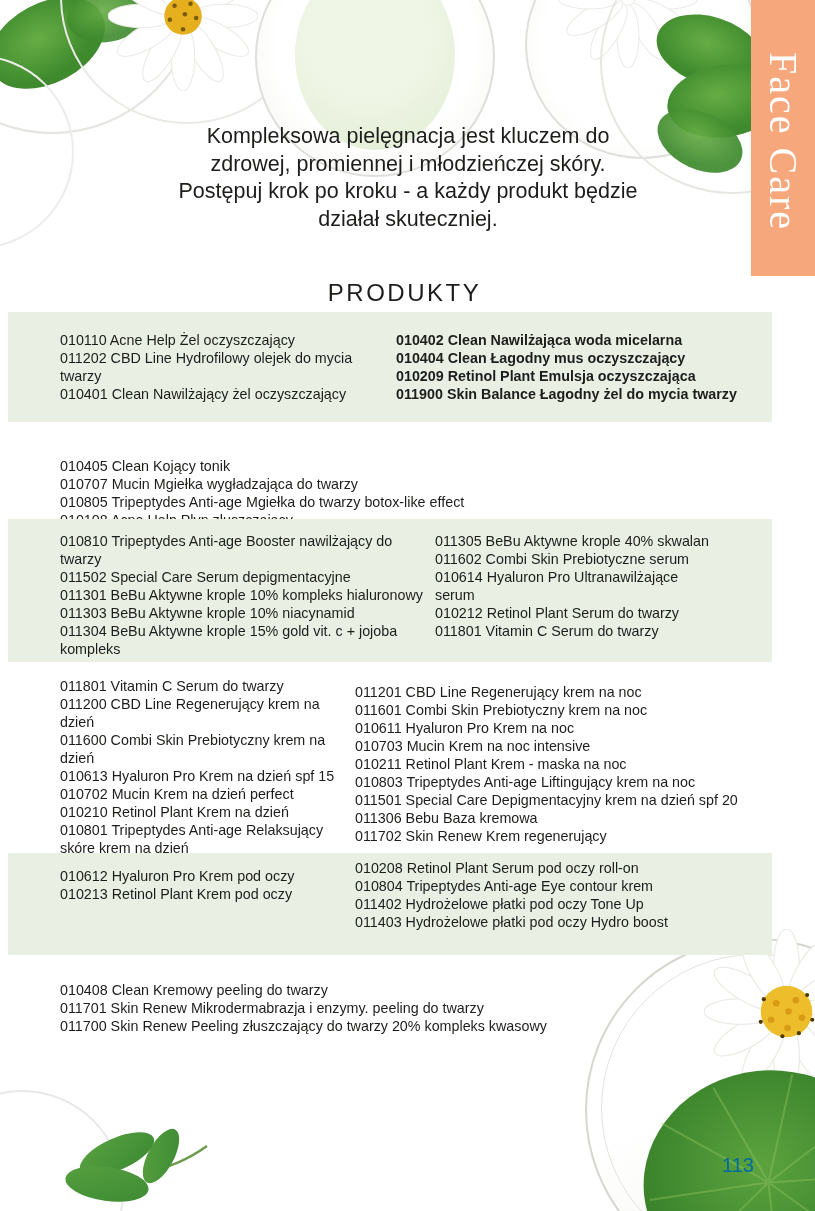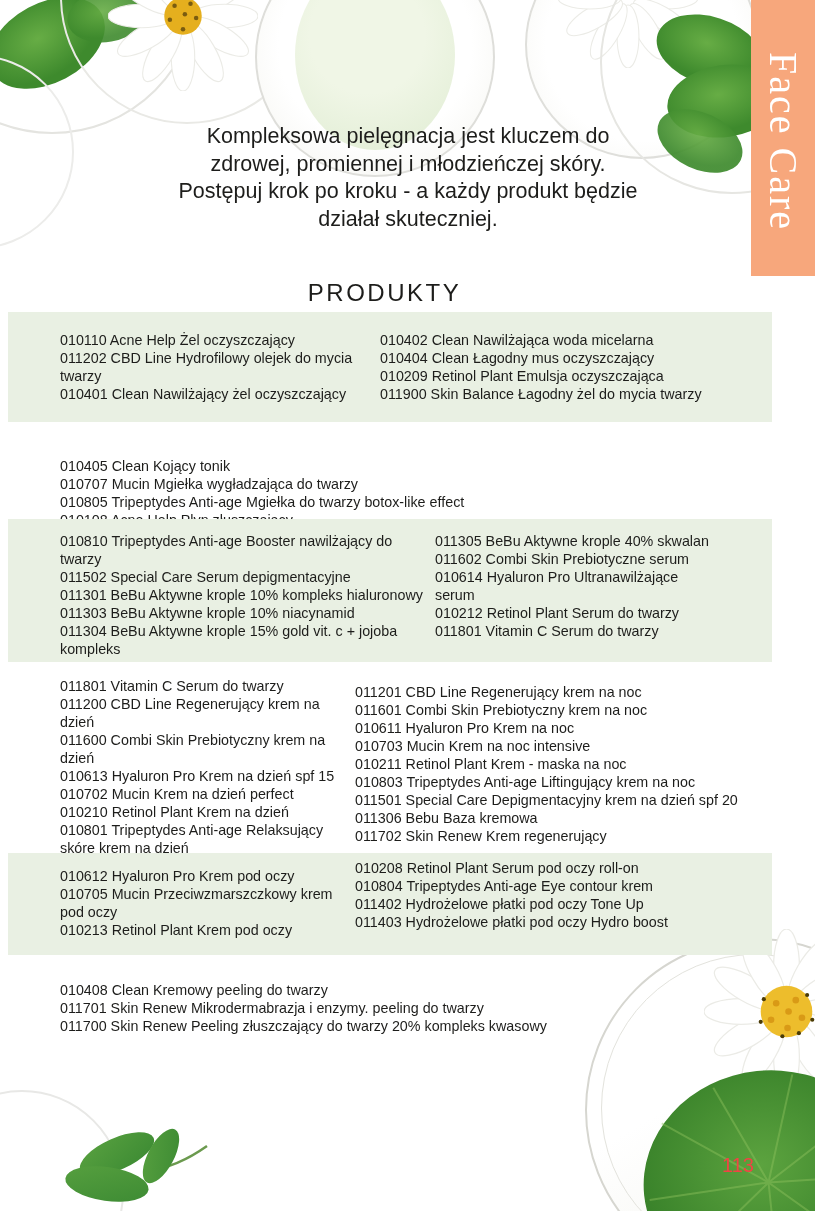--- a/index.html
+++ b/index.html
@@ -27,52 +27,52 @@
   
   .tab{position:absolute;left:751px;top:0;width:64px;height:276px;background:#F7A77C;z-index:3;}
   .tab-text{position:absolute;top:52px;left:50%;transform:translateX(-50%);
       writing-mode:vertical-rl;font-family:"Liberation Serif",serif;
       font-size:40px;color:#ffffff;letter-spacing:2px;white-space:nowrap;}
 
   
   .intro{position:absolute;left:128px;top:123px;width:560px;z-index:2;text-align:center;
       font-size:21.5px;line-height:27.6px;font-weight:normal;white-space:pre-line;}
   .produkty{position:absolute;left:0;top:279px;width:769px;z-index:2;margin:0;text-align:center;
-      font-size:24px;letter-spacing:2.5px;font-weight:500;}
+      font-size:24px;letter-spacing:2.5px;font-weight:500;padding-left:20px;}
 
   
   .group{position:absolute;left:8px;width:748px;z-index:2;padding-left:16px;}
   .group.green{background:#E9F0E3;}
   .col{position:absolute;}
   .product-line{font-size:14.3px;line-height:18px;white-space:pre-line;color:#1d1d1b;}
 
   .g1{top:312px;height:110px;}
   .g1 .a{left:52px;top:19px;width:330px;}
-  .g1 .b{left:372px;top:19px;width:365px;}
+  .g1 .b{left:388px;top:19px;width:365px;font-weight:bold;}
 
   .g2{top:430px;height:76px;}
   .g2 .a{left:52px;top:7px;width:640px;margin-top:20px;}
 
   .g3{top:519px;height:143px;}
   .g3 .a{left:52px;top:13px;width:395px;}
   .g3 .b{left:427px;top:13px;width:300px;}
 
   .g4{top:672px;height:174px;}
   .g4 .a{left:52px;top:5px;width:305px;}
   .g4 .b{left:347px;top:11px;width:425px;}
 
   .g5{top:853px;height:102px;text-decoration:underline;}
   .g5 .a{left:52px;top:14px;width:310px;}
   .g5 .b{left:347px;top:6px;width:400px;}
 
   .g6{top:976px;height:60px;text-decoration:underline;}
   .g6 .a{left:52px;top:5px;width:640px;}
 
   
-  .pagenum{position:absolute;left:722px;top:1154px;z-index:5;font-size:20px;color:#ef4444;}
+  .pagenum{position:absolute;left:722px;top:1154px;z-index:5;font-size:20px;color:#0369a1;}
 </style>
 </head>
 <body>
 
 <div class="page">
 
   <svg width="0" height="0" style="position:absolute" aria-hidden="true">
     <defs>
       <g id="petalring" fill="#ffffff" stroke="#ebebe6" stroke-width="1.2">
         <ellipse cx="0" cy="-44" rx="12.5" ry="36"></ellipse>
@@ -265,22 +265,20 @@
         <div class="product-line">010803 Tripeptydes Anti-age Liftingujący krem na noc</div>
         <div class="product-line">011501 Special Care Depigmentacyjny krem na dzień spf 20</div>
         <div class="product-line">011306 Bebu Baza kremowa</div>
         <div class="product-line">011702 Skin Renew Krem regenerujący</div>
       </div>
   </section>
 
   <section class="group green g5">
     <div class="col a">
         <div class="product-line">010612 Hyaluron Pro Krem pod oczy</div>
-        <div class="product-line">010705 Mucin Przeciwzmarszczkowy krem
-pod oczy</div>
         <div class="product-line">010213 Retinol Plant Krem pod oczy</div>
       </div>
     <div class="col b">
         <div class="product-line">010208 Retinol Plant Serum pod oczy roll-on</div>
         <div class="product-line">010804 Tripeptydes Anti-age Eye contour krem</div>
         <div class="product-line">011402 Hydrożelowe płatki pod oczy Tone Up</div>
         <div class="product-line">011403 Hydrożelowe płatki pod oczy Hydro boost</div>
       </div>
   </section>
 

